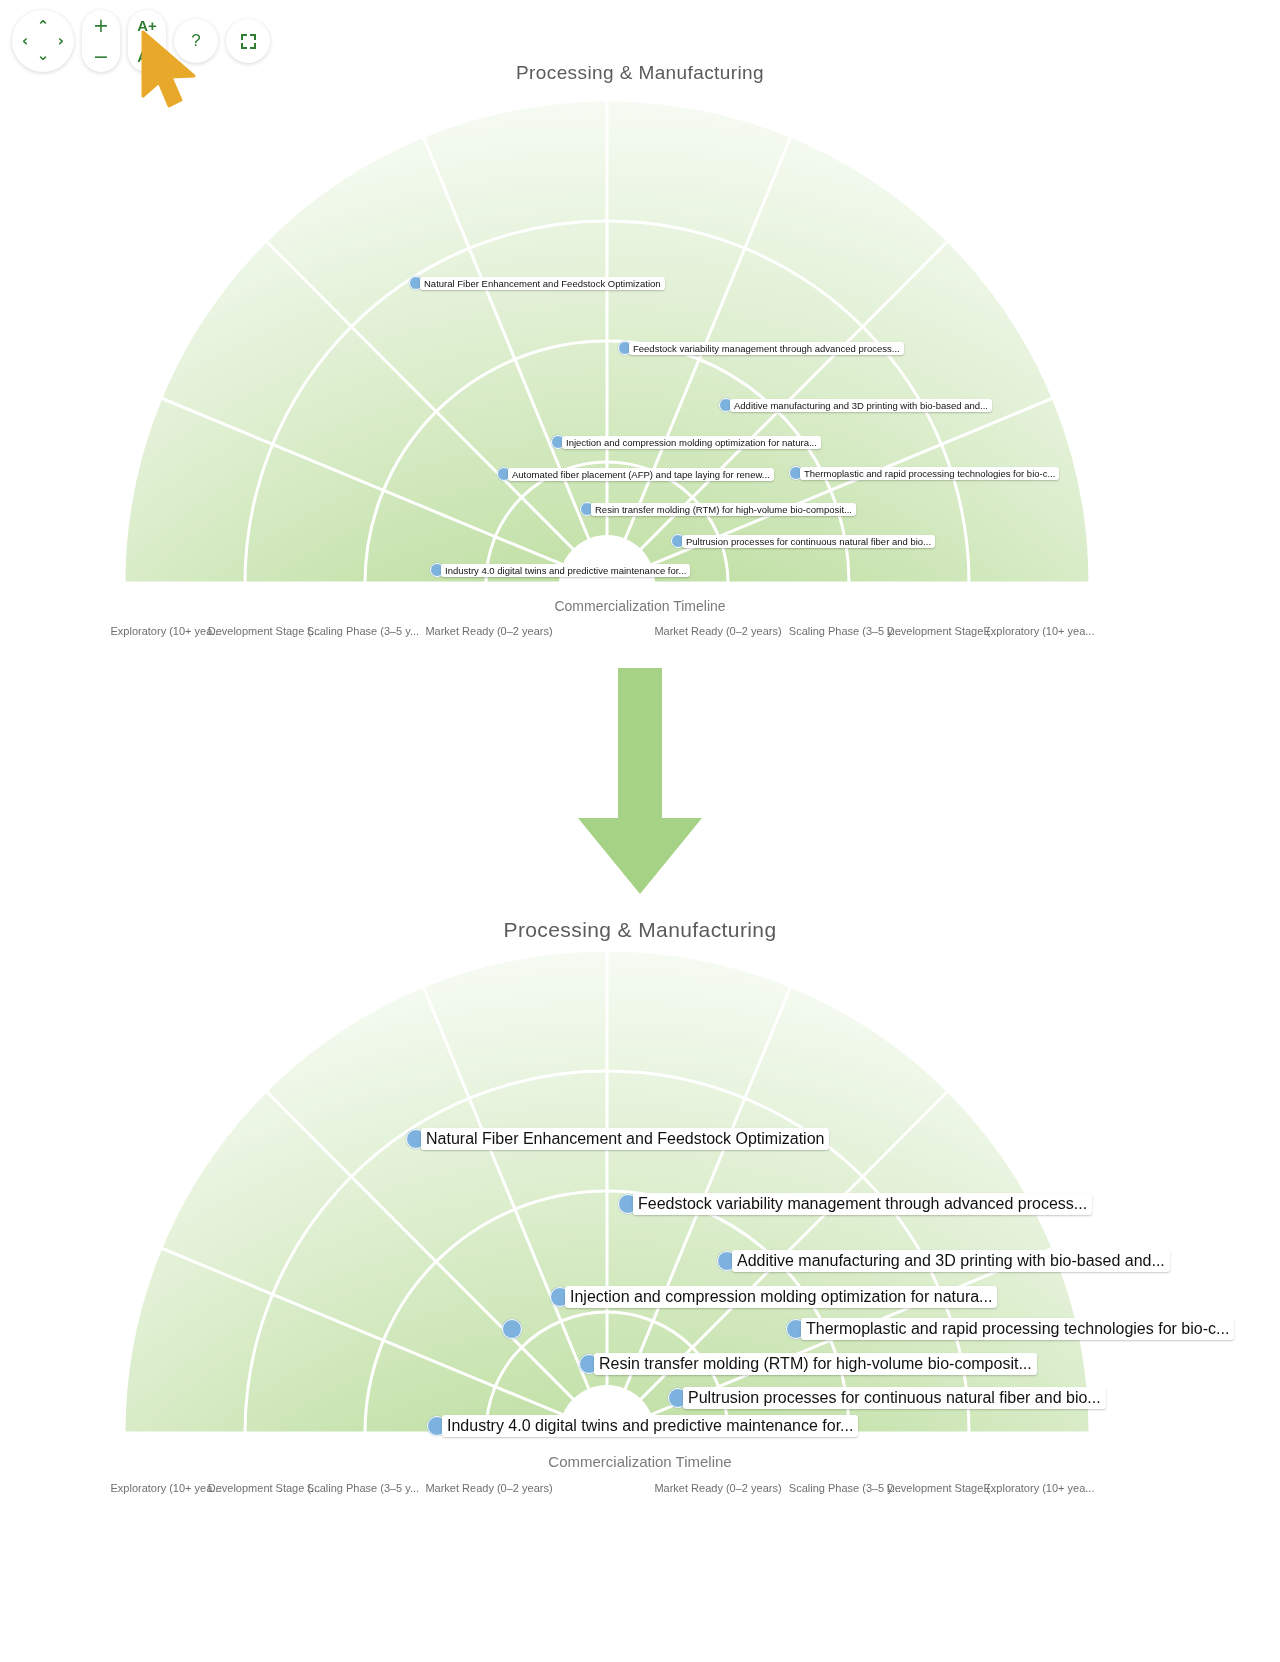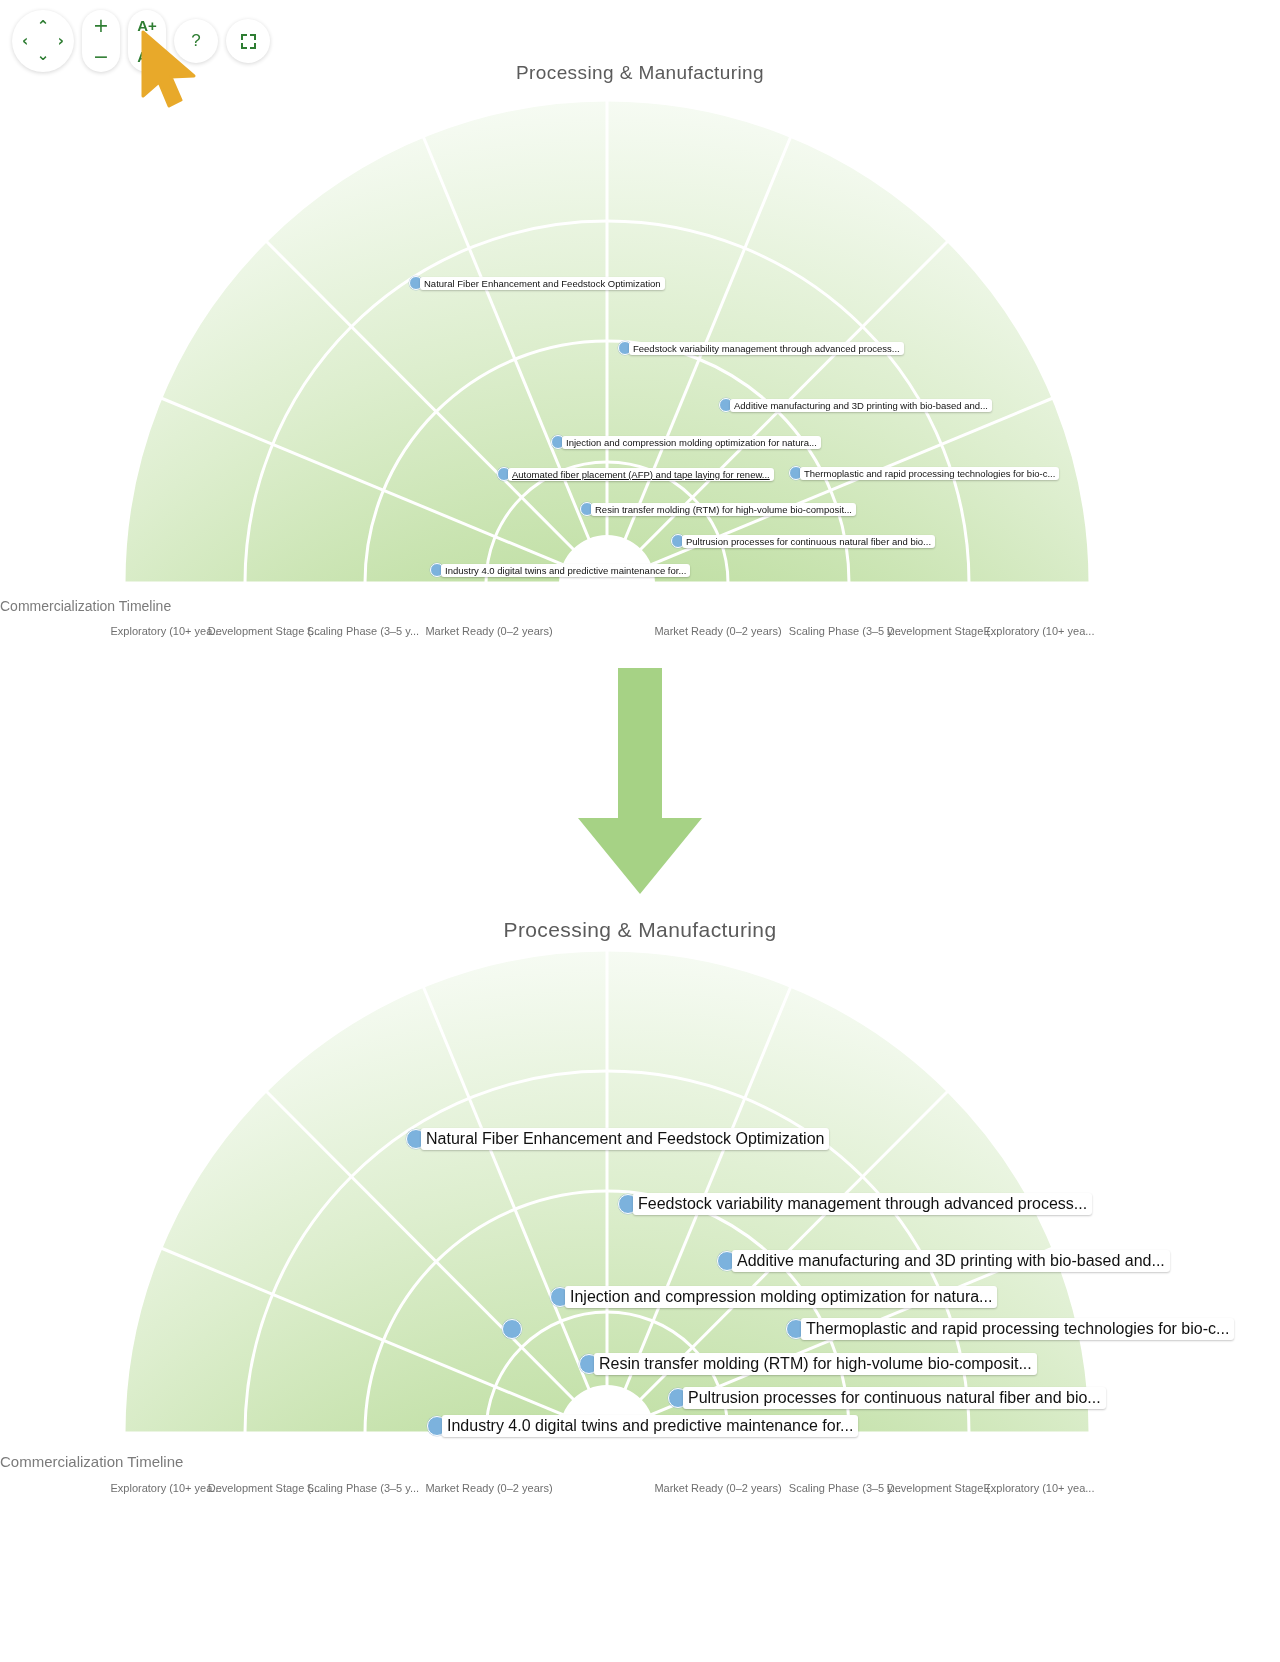--- a/index.html
+++ b/index.html
@@ -59,21 +59,21 @@
     border-radius: 50%; background: #7cb2dd; border: 1px solid #ffffff;
     flex: 0 0 auto; box-shadow: 0 0 0 .5px rgba(120,160,200,.45);
   }
   .nlabel {
     background: #fff; color: #111; white-space: nowrap;
     border-radius: 3px; box-shadow: 0 1px 2px rgba(0,0,0,.22);
     font-family: "Liberation Sans", sans-serif;
   }
 
   .axis-title {
-    position: absolute; width: 1280px; color: #7b7b7b;
+    position: absolute; width: 1280px; text-align: center; color: #7b7b7b;
     font-family: "Liberation Sans", sans-serif;
   }
   .ticks { position: absolute; left: 0; width: 1280px; height: 20px; }
   .tick { position: absolute; color: #6f6f6f; font-family: "Liberation Sans", sans-serif;
           white-space: nowrap; transform: translateX(-50%); }
 
   .arrow { position: absolute; left: 50%; transform: translateX(-50%); }
 </style>
 </head>
 <body>
@@ -166,21 +166,21 @@
         <div class="node" style="left: 719px; top: 378px;">
           <div class="dot" style="width: 14px; height: 14px; background: rgb(124, 178, 221);"></div>
           <div class="nlabel" style="font-size: 9.5px; padding: 1px 4px; margin-left: -3px;">Additive manufacturing and 3D printing with bio-based and...</div>
         </div>
         <div class="node" style="left: 551px; top: 415px;">
           <div class="dot" style="width: 14px; height: 14px; background: rgb(124, 178, 221);"></div>
           <div class="nlabel" style="font-size: 9.5px; padding: 1px 4px; margin-left: -3px;">Injection and compression molding optimization for natura...</div>
         </div>
         <div class="node" style="left: 497px; top: 447px;">
           <div class="dot" style="width: 14px; height: 14px; background: rgb(124, 178, 221);"></div>
-          <div class="nlabel" style="font-size: 9.5px; padding: 1px 4px; margin-left: -3px; text-decoration: underline;">Automated fiber placement (AFP) and tape laying for renew...</div>
+          <div class="nlabel" style="font-size: 9.5px; padding: 1px 4px; margin-left: -3px;">Automated fiber placement (AFP) and tape laying for renew...</div>
         </div>
         <div class="node" style="left: 789px; top: 446px;">
           <div class="dot" style="width: 14px; height: 14px; background: rgb(124, 178, 221);"></div>
           <div class="nlabel" style="font-size: 9.5px; padding: 1px 4px; margin-left: -3px;">Thermoplastic and rapid processing technologies for bio-c...</div>
         </div>
         <div class="node" style="left: 580px; top: 482px;">
           <div class="dot" style="width: 14px; height: 14px; background: rgb(124, 178, 221);"></div>
           <div class="nlabel" style="font-size: 9.5px; padding: 1px 4px; margin-left: -3px;">Resin transfer molding (RTM) for high-volume bio-composit...</div>
         </div>
         <div class="node" style="left: 671px; top: 514px;">

